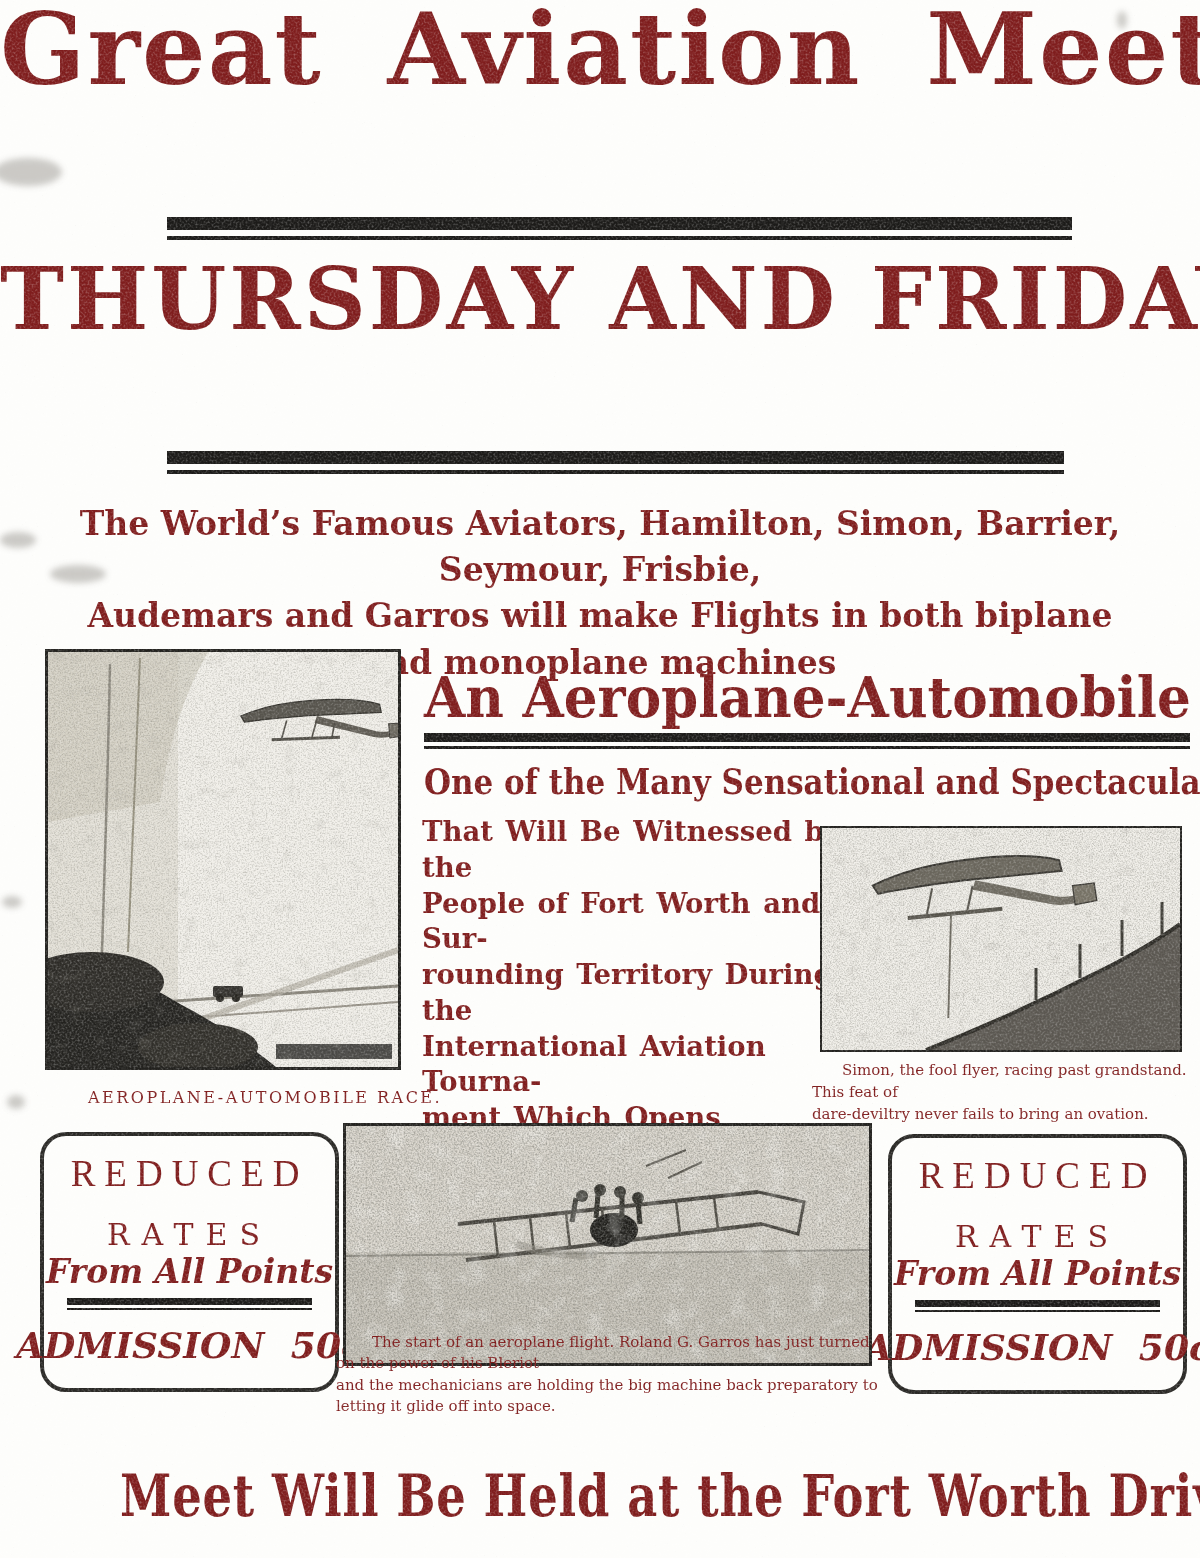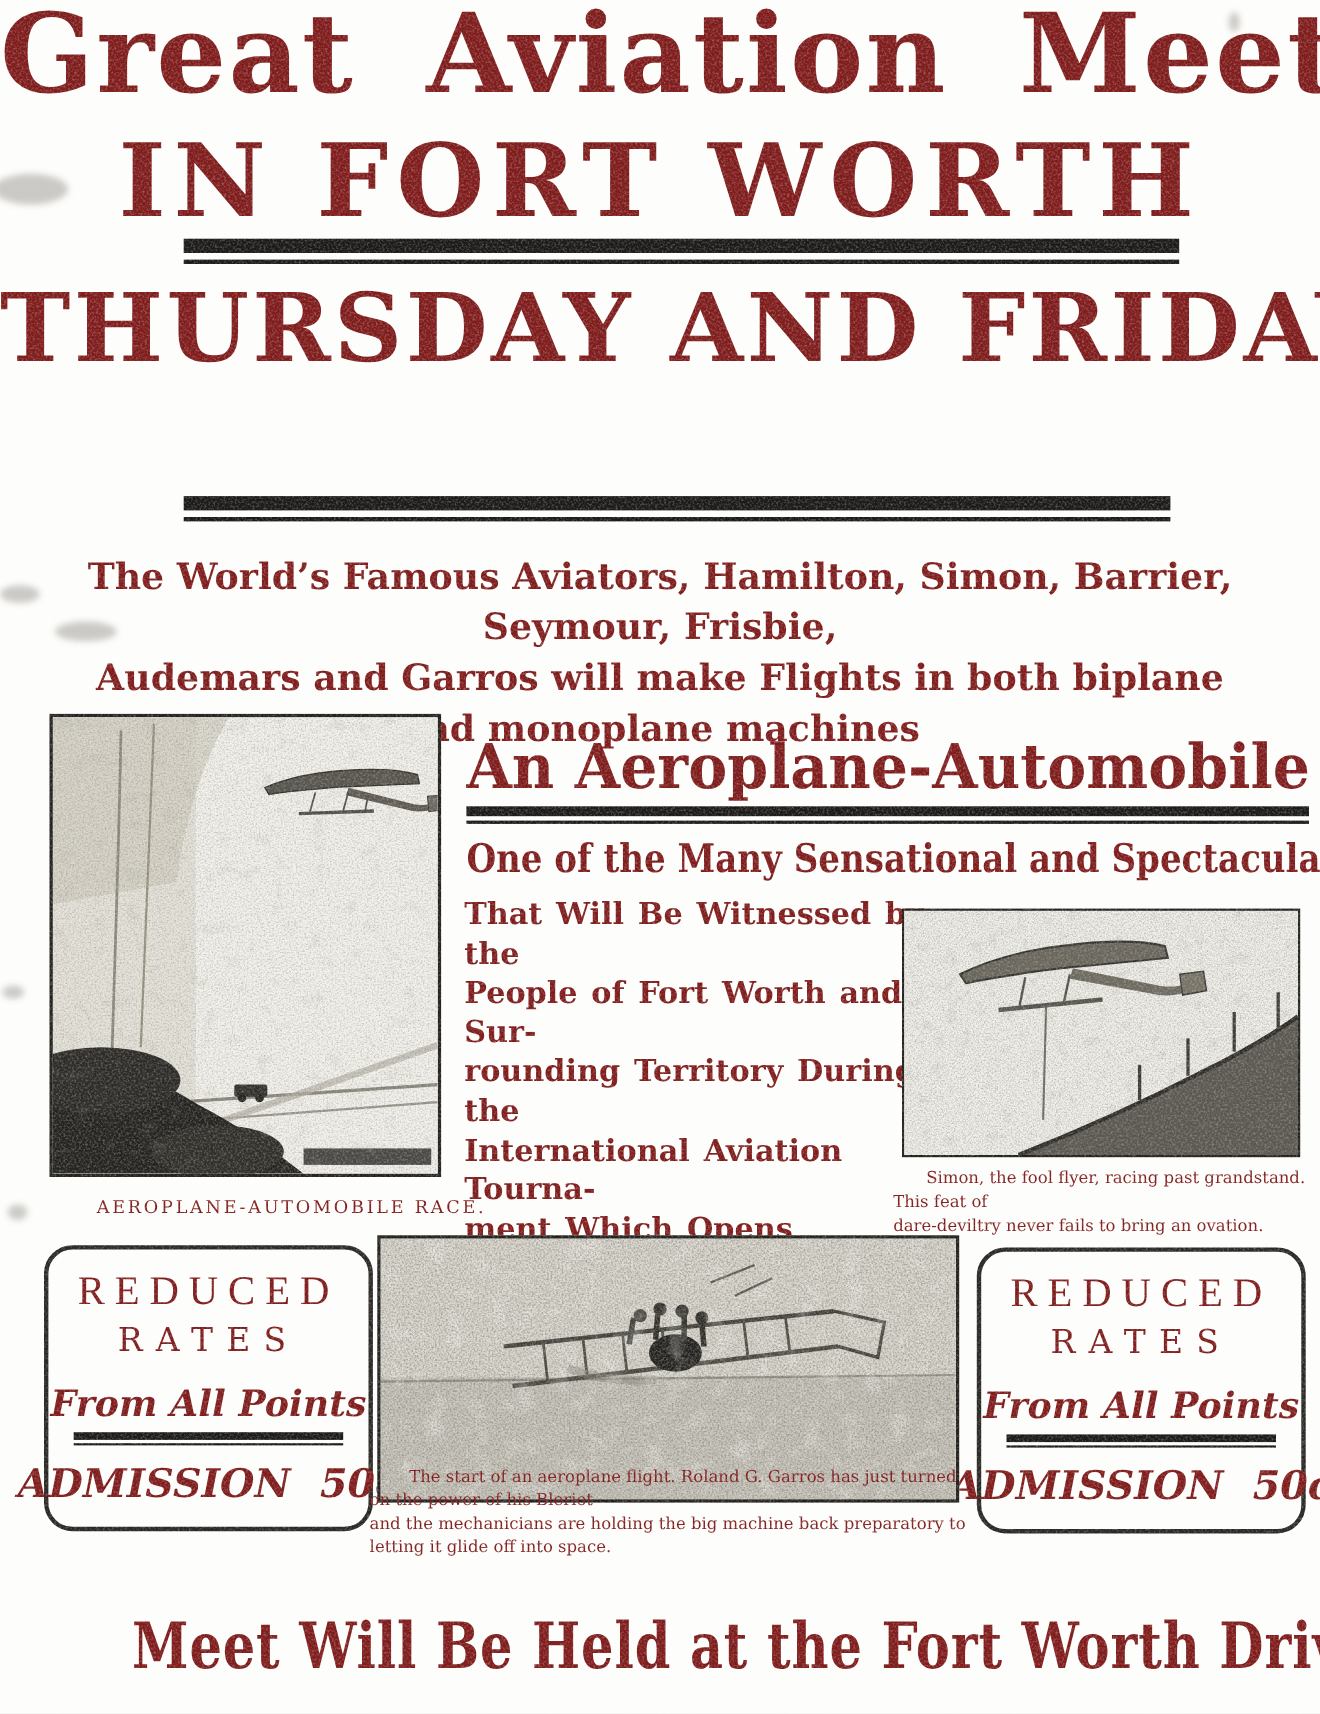--- a/index.html
+++ b/index.html
@@ -68,42 +68,41 @@
   }
   .feature-body .it{font-style:italic;}
   
   .rates-box{
     width:291px;height:252px;border:4px solid #2a2926;border-radius:26px;
     display:flex;flex-direction:column;align-items:center;background:#fdfdfb;
   }
   .rates-left{left:40px;top:1132px;}
   .rates-right{left:888px;top:1134px;}
   .rl1{margin-top:16px;font-size:37px;letter-spacing:9px;white-space:nowrap;font-family:Liberation Serif, serif;}
-  .rl2{margin-top:6px;font-size:30px;letter-spacing:12px;white-space:nowrap;}
-  .rl3{margin-top:20px;font-size:33px;font-weight:bold;font-style:italic;white-space:nowrap;}
+  .rl2{margin-top:22px;font-size:30px;letter-spacing:12px;white-space:nowrap;}
+  .rl3{font-size:33px;font-weight:bold;font-style:italic;white-space:nowrap;}
   .rrw{width:84%;margin-top:7px;}
   .rrt{height:7px;background:#1c1b19;}
   .rrn{height:2px;background:#1c1b19;margin-top:3px;}
   .rl4{margin-top:14px;font-size:36px;font-weight:bold;font-style:italic;word-spacing:14px;white-space:nowrap;}
   
   .footer-headline{
     top:1462px;left:0;width:1200px;text-align:center;font-size:58px;
     font-weight:bold;white-space:nowrap;letter-spacing:1px;
     transform:scaleX(.8);transform-origin:center top;
   }
   
   .overlay{left:0;top:0;pointer-events:none;}
 </style>
 </head>
 <body>
 
 <div class="poster">
 
   <div class="abs main-headline">Great Aviation Meet</div>
-  <div class="abs fw-headline">IN FORT WORTH</div>
   <div class="abs rule r1t"></div>
   <div class="abs rule r1n"></div>
   <div class="abs date-line1">THURSDAY AND FRIDAY</div>
   <div class="abs rule r2t"></div>
   <div class="abs rule r2n"></div>
 
   <div class="abs intro">The World’s Famous Aviators, Hamilton, Simon, Barrier, Seymour, Frisbie,
 Audemars and Garros will make Flights in both biplane
 and monoplane machines</div>
 

